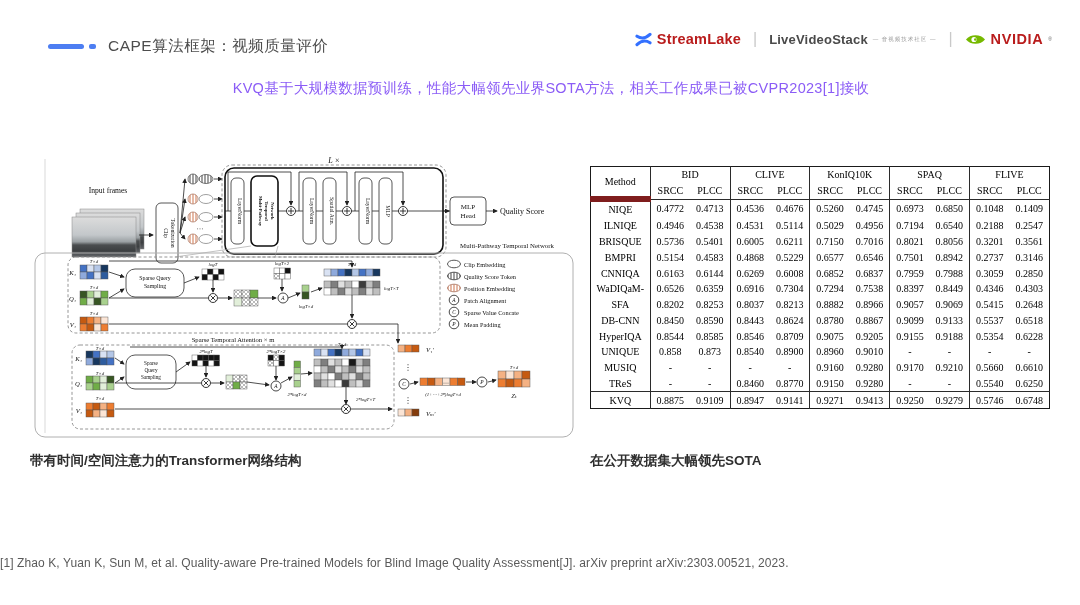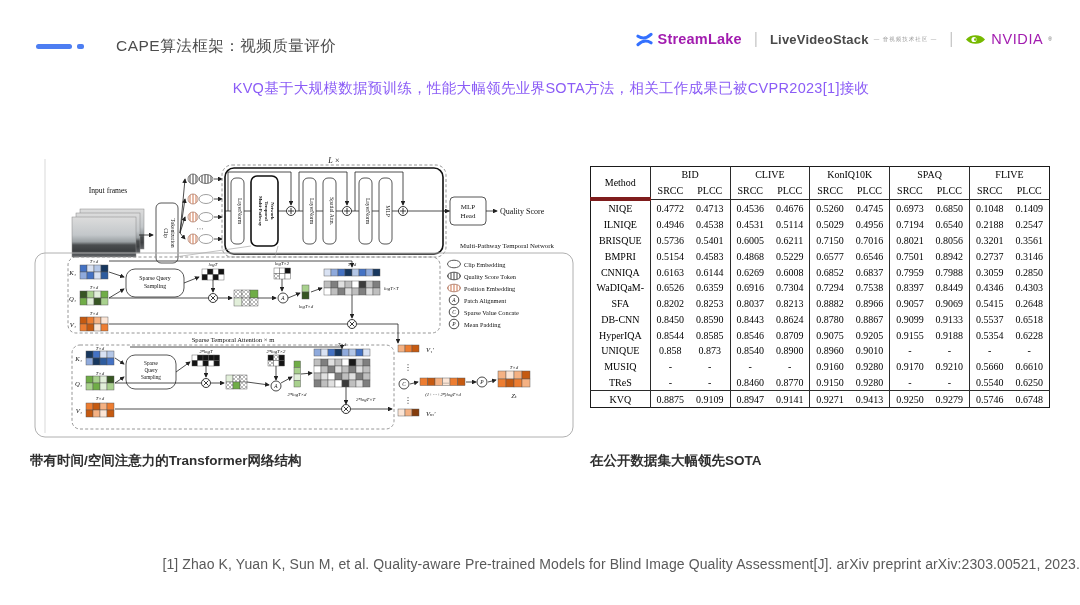--- a/index.html
+++ b/index.html
@@ -1,33 +1,33 @@
 <!DOCTYPE html>
 <html><head>
 <meta charset="utf-8">
 <style>
   html,body{margin:0;padding:0;background:#fff;width:1080px;height:605px;overflow:hidden;
     font-family:"Liberation Sans","DejaVu Sans",sans-serif;}
   .slide{position:relative;width:1080px;height:605px;background:#ffffff;}
 
   
   .hdr{position:absolute;left:0;top:0;width:100%;height:70px;}
-  .hdr-left{position:absolute;left:36px;top:36px;display:flex;align-items:center;gap:32px;}
+  .hdr-left{position:absolute;left:48px;top:36px;display:flex;align-items:center;gap:12px;}
   .dash{display:inline-flex;align-items:center;gap:5px;}
   .dash .d1{display:inline-block;width:36px;height:4.5px;border-radius:3px;background:var(--accent);}
   .dash .d2{display:inline-block;width:7px;height:4.5px;border-radius:2px;background:var(--accent);}
   .title{font-size:15.5px;color:#4d4d4d;letter-spacing:.5px;}
   .hdr-right{position:absolute;right:28px;top:30px;display:flex;align-items:center;gap:10px;}
   .logo{display:inline-flex;align-items:center;gap:5px;}
-  .logo b{font-size:14.5px;color:#a21caf;letter-spacing:.2px;}
+  .logo b{font-size:14.5px;color:#b91c1c;letter-spacing:.2px;}
   .sep{color:#c9c9c9;font-size:16px;font-weight:300;margin:0 2px;}
   .lvs{display:inline-flex;flex-direction:row;align-items:center;line-height:1;}
   .lvs-main{font-size:13px;font-weight:700;color:#4a4a4a;letter-spacing:.2px;}
   .lvs-sub{font-size:5.5px;color:#9a9a9a;margin-top:2px;letter-spacing:1px;}
-  .nv b{font-weight:400;letter-spacing:.6px;}
+  .nv b{font-weight:700;letter-spacing:.6px;}
   .nv sup{font-size:5px;color:#666;}
 
   
   .subtitle{position:absolute;left:0;top:79px;width:100%;text-align:center;
     font-size:14.5px;color:#8b5cf6;font-weight:500;letter-spacing:.3px;padding-left:11px;}
 
   
   .diagram{position:absolute;left:30px;top:150px;width:550px;height:292px;}
   .diagram{font-family:"Liberation Serif","DejaVu Serif",serif;}
   .diagram text{fill:#111;}
@@ -48,30 +48,30 @@
   .lettercirc text{font-size:5.4px;font-style:italic;}
   .legtext{font-size:6.3px;}
 
   
   .tablewrap{position:absolute;left:590px;top:166px;width:460px;}
   .results{border-collapse:collapse;width:100%;font-family:"Liberation Serif","DejaVu Serif",serif;
     color:#000;border:1.3px solid #1a1a1a;}
   .results th,.results td{font-weight:400;font-size:10px;padding:2.4px 2px;text-align:center;white-space:nowrap;}
   .results thead th{font-size:10px;}
   .results .gsep{border-left:1px solid #2b2b2b;}
-  .results .mcol{border-bottom:4px solid #7f1d1d;width:13%;}
+  .results .mcol{border-bottom:6px solid #7f1d1d;width:13%;}
   .results .subhead th{border-bottom:1px solid #2b2b2b;}
   .results .krow td{font-weight:400;border-top:1px solid #2b2b2b;}
 
   
   .cap{position:absolute;top:452px;text-align:left;font-size:13.5px;color:#2f2f2f;font-weight:600;}
   .capL{left:30px;width:550px;}
   .capR{left:590px;width:460px;}
-  .footer{position:absolute;left:0;top:556px;width:100%;text-align:right;
-    font-size:14px;color:#5a5a5a;letter-spacing:.1px;}
+  .footer{position:absolute;left:0;top:556px;width:100%;text-align:left;
+    font-size:12px;color:#5a5a5a;letter-spacing:.1px;}
 </style>
 </head>
 <body>
 
 <div class="slide" style="--accent:#4d7ef2;">
 
   <div class="hdr">
     <div class="hdr-left">
       <span class="dash">
           <i class="d1"></i>

